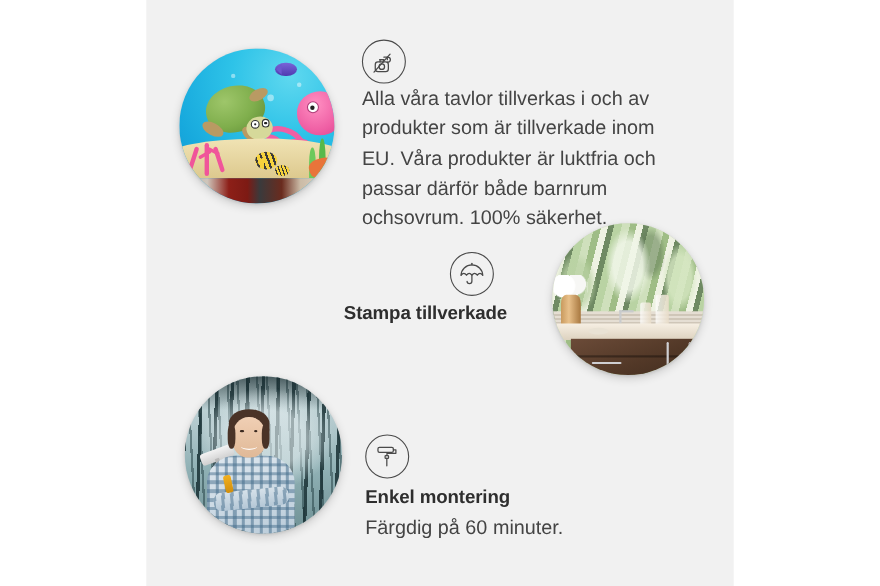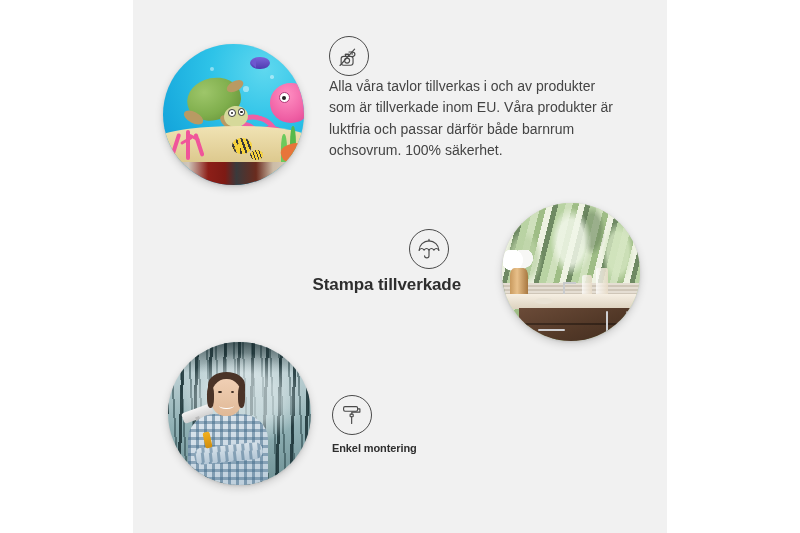--- a/index.html
+++ b/index.html
@@ -54,21 +54,21 @@
   .block h3 {
     margin: 8px 0 4px 0;
     font-size: 16.5px;
     font-weight: bold;
     color: #2e2e2e;
     letter-spacing: -0.1px;
     line-height: 1.2;
   }
   .block p {
     margin: 0;
-    font-size: 14px;
+    font-size: 18px;
     line-height: 1.52;
     color: #444444;
   }
 
   
   #block1 {
     left: 196px;
     top: 36px;
     width: 300px;
   }
@@ -87,21 +87,21 @@
   }
   #block2 h3 { font-size: 17px; margin-top: 6px; }
   #block2 p { font-size: 12.6px; }
 
   
   #block3 {
     left: 199px;
     top: 395px;
     width: 240px;
   }
-  #block3 h3 { font-size: 11px; margin-top: 7px; }
+  #block3 h3 { font-size: 17px; margin-top: 7px; }
 
   
   .photo {
     position: absolute;
     border-radius: 50%;
     overflow: hidden;
     box-shadow: 0 3px 9px rgba(0,0,0,0.16), 0 1px 3px rgba(0,0,0,0.10);
     background: #ddd;
   }
   .photo .inner {
@@ -652,16 +652,17 @@
         <svg width="26" height="26" viewBox="0 0 26 26" aria-hidden="true">
           <g fill="none" stroke="#4a4a4a" stroke-width="1.15" stroke-linecap="round" stroke-linejoin="round">
             <rect x="4.6" y="4.6" width="14.0" height="4.6" rx="1.4"></rect>
             <path d="M18.6 6.9h2.3v3.2h-8.1v2.0"></path>
             <rect x="11.1" y="12.1" width="3.1" height="2.6" rx="0.6"></rect>
             <path d="M12.65 14.7v6.8"></path>
           </g>
         </svg>
       </div>
       <h3>Enkel montering</h3>
+      <p>Färgdig på 60 minuter.</p>
     </div>
 
   </div>
 </div>
 
 </body></html>

